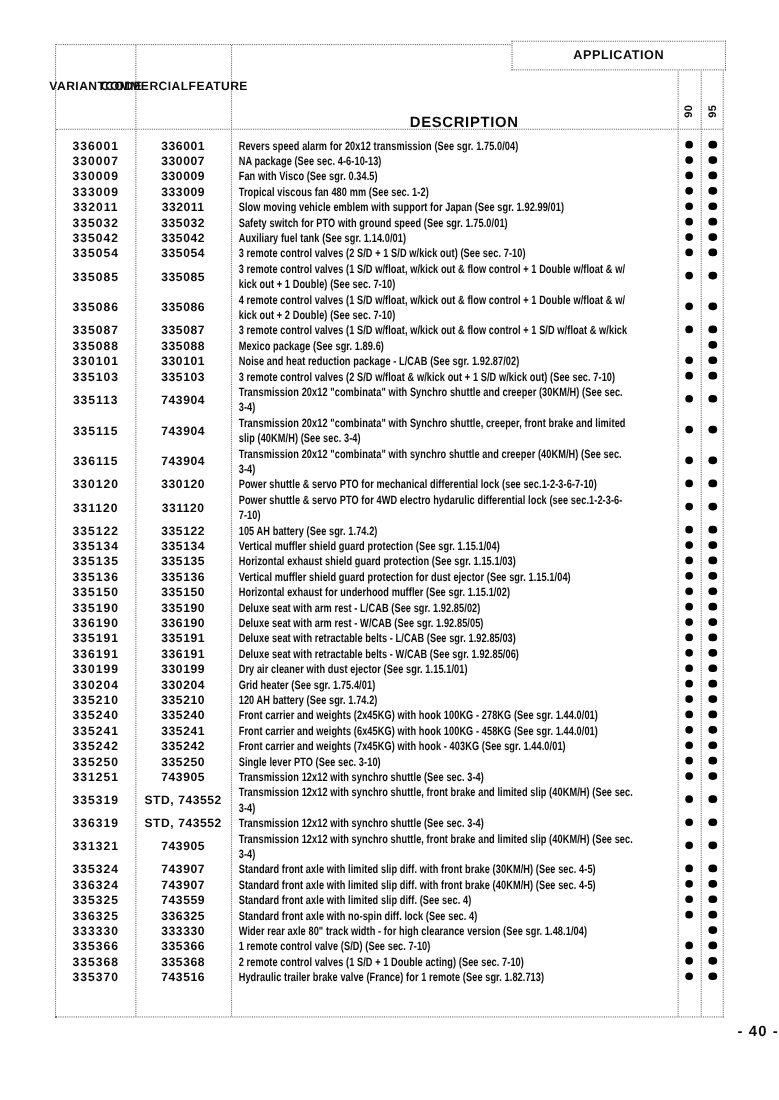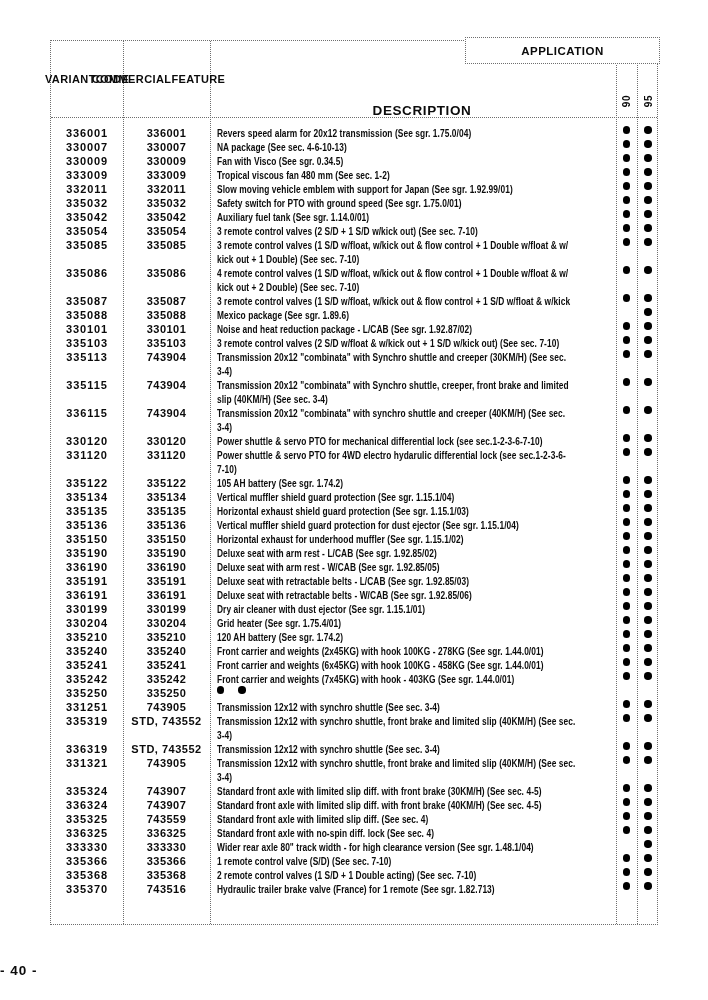--- a/index.html
+++ b/index.html
@@ -93,45 +93,44 @@
     transform: rotate(180deg);
     font-size: 10px;
     letter-spacing: 0.5px;
   }
 
   .tbody {
     position: relative;
     padding-top: 8px;
     z-index: 2;
   }
-  .trow { display: flex; align-items: flex-start; }
+  .trow { display: flex; align-items: center; }
   .cell { flex: none; }
   .c1 { width: 72px; text-align: center; font-size: 11px; line-height: 14px; letter-spacing: 0.9px; }
   .c2 { width: 87px; text-align: center; font-size: 11px; line-height: 14px; letter-spacing: 0.5px; }
   .c3 { width: 406px; padding-left: 7px; }
   .dline { height: 14px; line-height: 14px; white-space: nowrap; font-size: 11px; }
   .dline > span { display: inline-block; transform: scaleX(0.76); transform-origin: 0 50%; letter-spacing: 0.1px; }
   .c4, .c5 { display: flex; flex-direction: column; justify-content: flex-end; align-items: center; }
   .c4 { width: 21px; }
   .c5 { width: 22px; }
   .dot {
     width: 7.5px; height: 7.5px;
     border-radius: 50%;
     background: #000;
     margin-bottom: 3.5px;
   }
   .pagefooter {
     position: absolute;
     top: 930px;
     left: 0;
     width: 708px;
-    text-align: left;
+    text-align: right;
     font-size: 13.5px;
     letter-spacing: 1px;
-    margin-top: 33px;
   }
 </style>
 </head>
 <body>
 
 <div class="page">
   <div class="otable">
     <div class="vline v1"></div>
     <div class="vline v2"></div>
     <div class="vline v3"></div>
@@ -637,20 +636,23 @@
             <span class="dot"></span>
           </div>
     <div class="cell c5">
             <span class="dot"></span>
           </div>
   </div>
 
   <div class="trow">
     <div class="cell c1">335250</div>
     <div class="cell c2">335250</div>
+    <div class="cell c3">
+            <div class="dline"><span>Single lever PTO (See sec. 3-10)</span></div>
+          </div>
     <div class="cell c4">
             <span class="dot"></span>
           </div>
     <div class="cell c5">
             <span class="dot"></span>
           </div>
   </div>
 
   <div class="trow">
     <div class="cell c1">331251</div>

